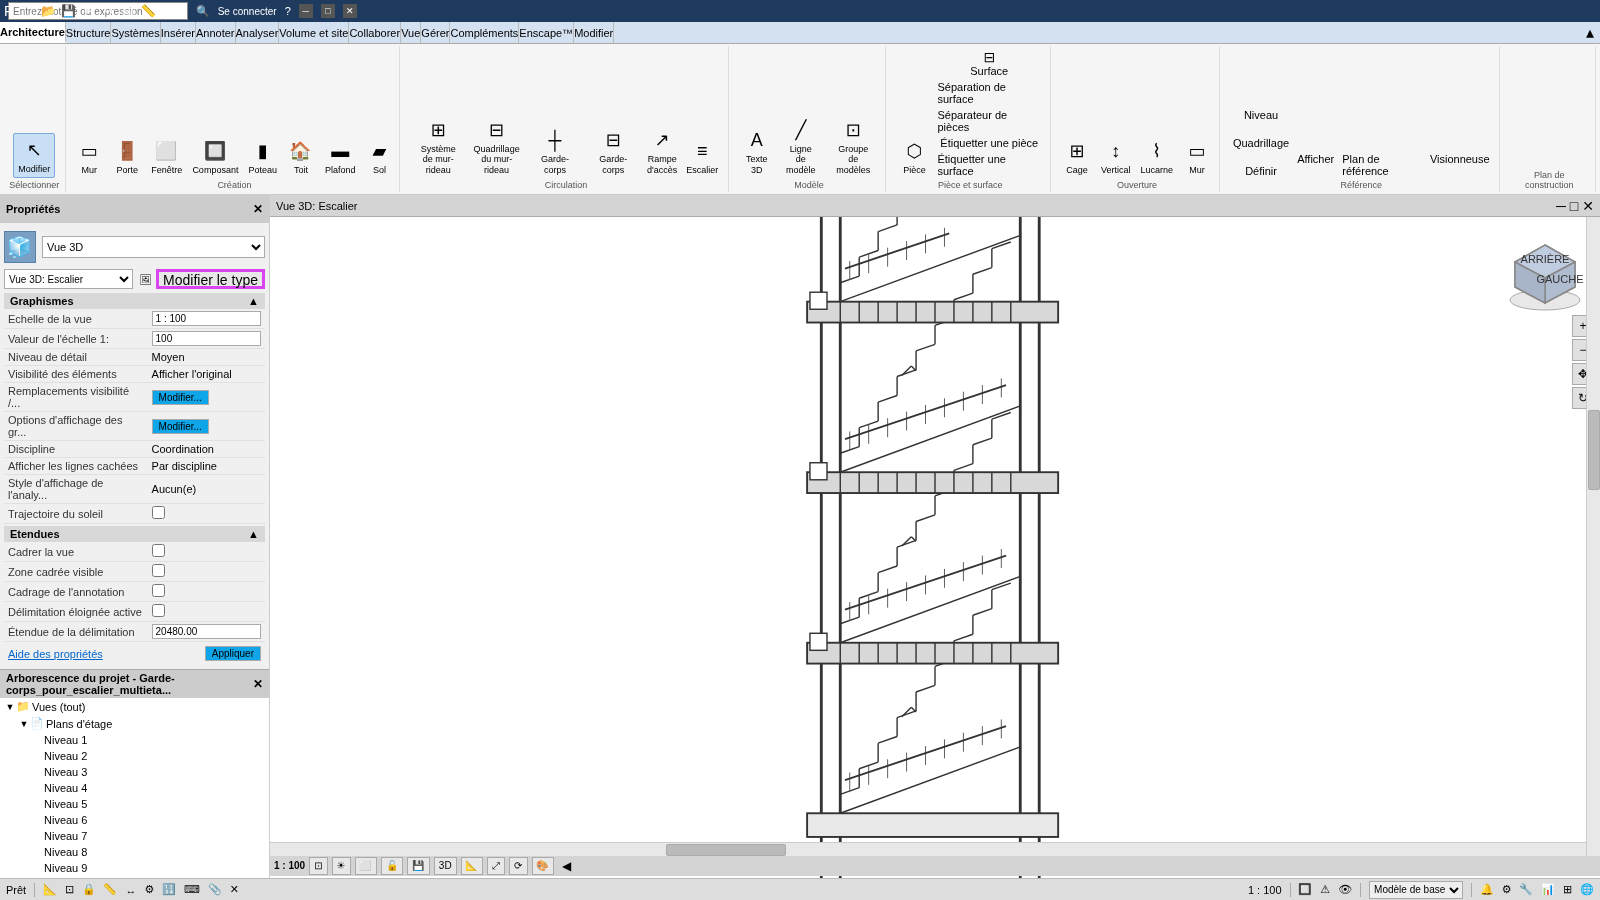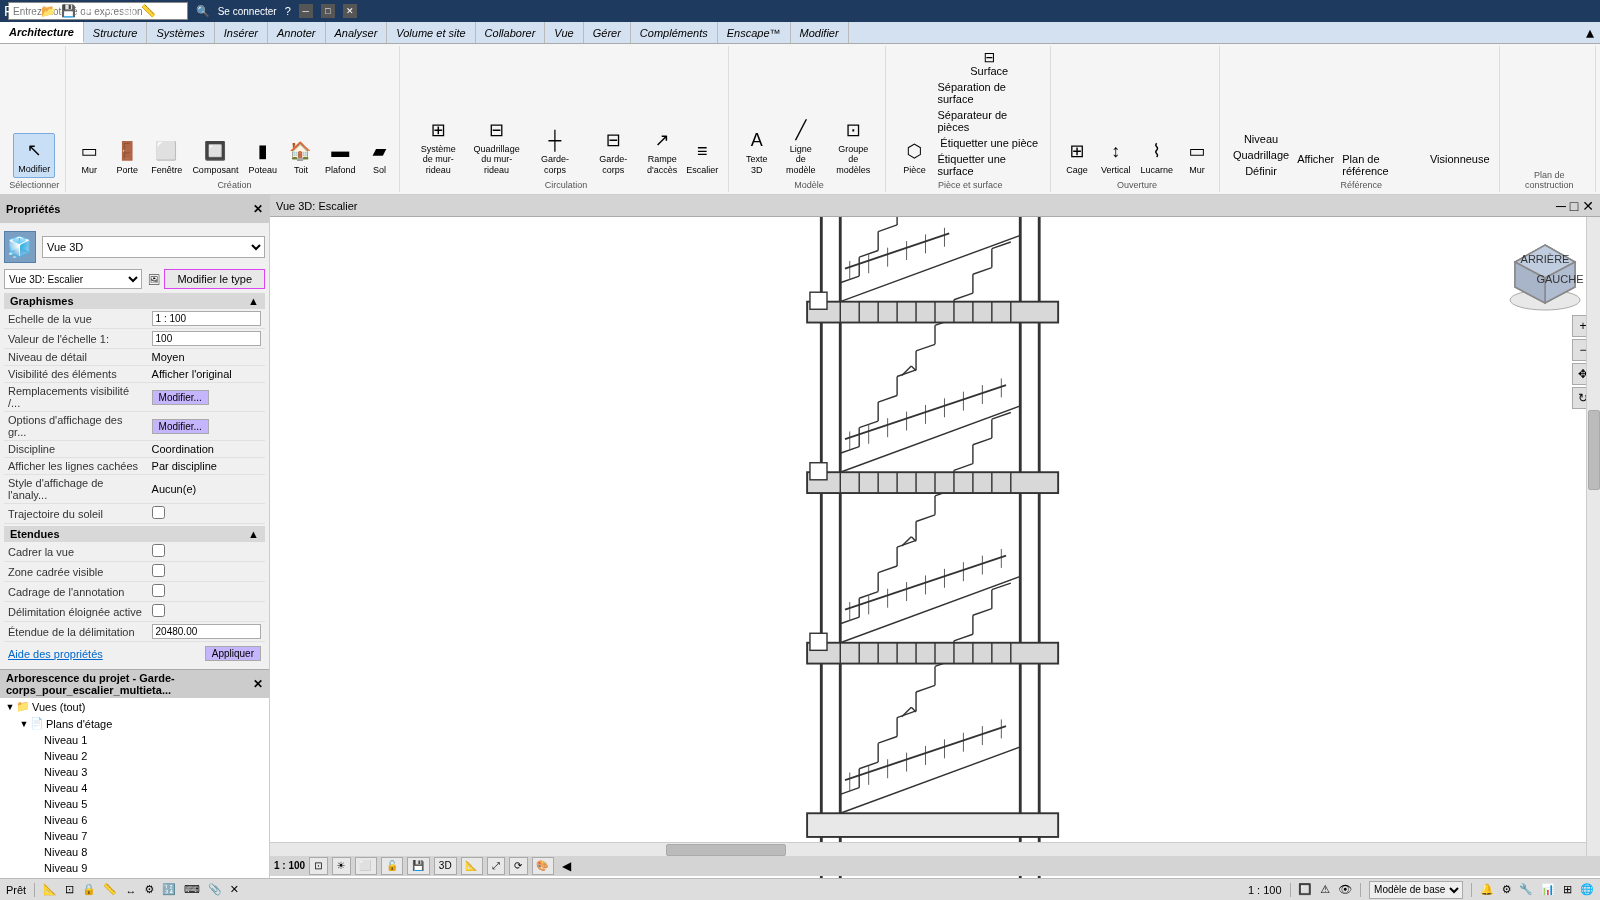--- a/index.html
+++ b/index.html
@@ -26,28 +26,27 @@
       flex-shrink: 0;
     }
     #ribbon-tabs {
       display: flex;
       background: #d4e1f0;
       border-bottom: 1px solid #aaa;
       height: 22px;
       align-items: stretch;
     }
     .ribbon-tab {
-      padding: 0 9px;
+      padding: 0 0;
       cursor: pointer;
       font-size: 11px;
       display: flex;
       align-items: center;
       border-right: 1px solid #bbb;
       white-space: nowrap;
-      font-style: italic;
     }
     .ribbon-tab.active {
       background: #fff;
       font-weight: bold;
       border-bottom: 2px solid #fff;
     }
 
     #ribbon-content {
       display: flex;
       align-items: stretch;
@@ -199,25 +198,25 @@
     }
     .prop-view-dropdown {
       flex: 1;
       height: 20px;
       border: 1px solid #aaa;
       font-size: 10px;
       background: #fff;
     }
     .prop-modify-btn {
       height: 20px;
-      padding: 0 12px;
-      border: 1px solid #d946ef;
+      padding: 0 4px;
+      border: 3px solid #d946ef;
       background: #e8e8e8;
       cursor: pointer;
-      font-size: 11px;
+      font-size: 14px;
     }
 
     
     .prop-section-header {
       display: flex;
       justify-content: space-between;
       align-items: flex-end;
       background: #d8d8d8;
       padding: 2px 6px;
       font-weight: bold;
@@ -232,21 +231,21 @@
     .prop-table td:last-child { color: #000; }
     .prop-table input[type=text] {
       width: 100%;
       border: 1px solid #aaa;
       padding: 1px 3px;
       font-size: 10px;
       background: #fff;
     }
     .prop-table input[type=checkbox] { margin: 0; }
     .prop-link { color: #0066cc; text-decoration: underline; cursor: pointer; }
-    .prop-btn { padding: 1px 6px; border: 1px solid #aaa; background: #c4b5fd; cursor: pointer; font-size: 10px; }
+    .prop-btn { padding: 1px 6px; border: 1px solid #aaa; background: #0ea5e9; cursor: pointer; font-size: 10px; }
 
     
     #project-browser {
       flex: 1;
       display: flex;
       flex-direction: column;
       overflow: hidden;
     }
     #browser-header {
       background: #ccc;
@@ -615,21 +614,21 @@
         <div class="ribbon-btn">
           <div class="btn-icon">▭</div>
           <div class="btn-label">Mur</div>
         </div>
       </div>
       <div class="ribbon-group-label">Ouverture</div>
     </div>
 
     <div class="ribbon-group">
       <div class="ribbon-group-items">
-        <div style="display:flex;flex-direction:column;gap:2px;">
+        <div style="display:flex;flex-direction:column;gap:14px;">
           <div class="ribbon-btn-small">
             <span>Niveau</span>
           </div>
           <div class="ribbon-btn-small">
             <span>Quadrillage</span>
           </div>
           <div class="ribbon-btn-small">
             <span>Définir</span>
           </div>
         </div>

